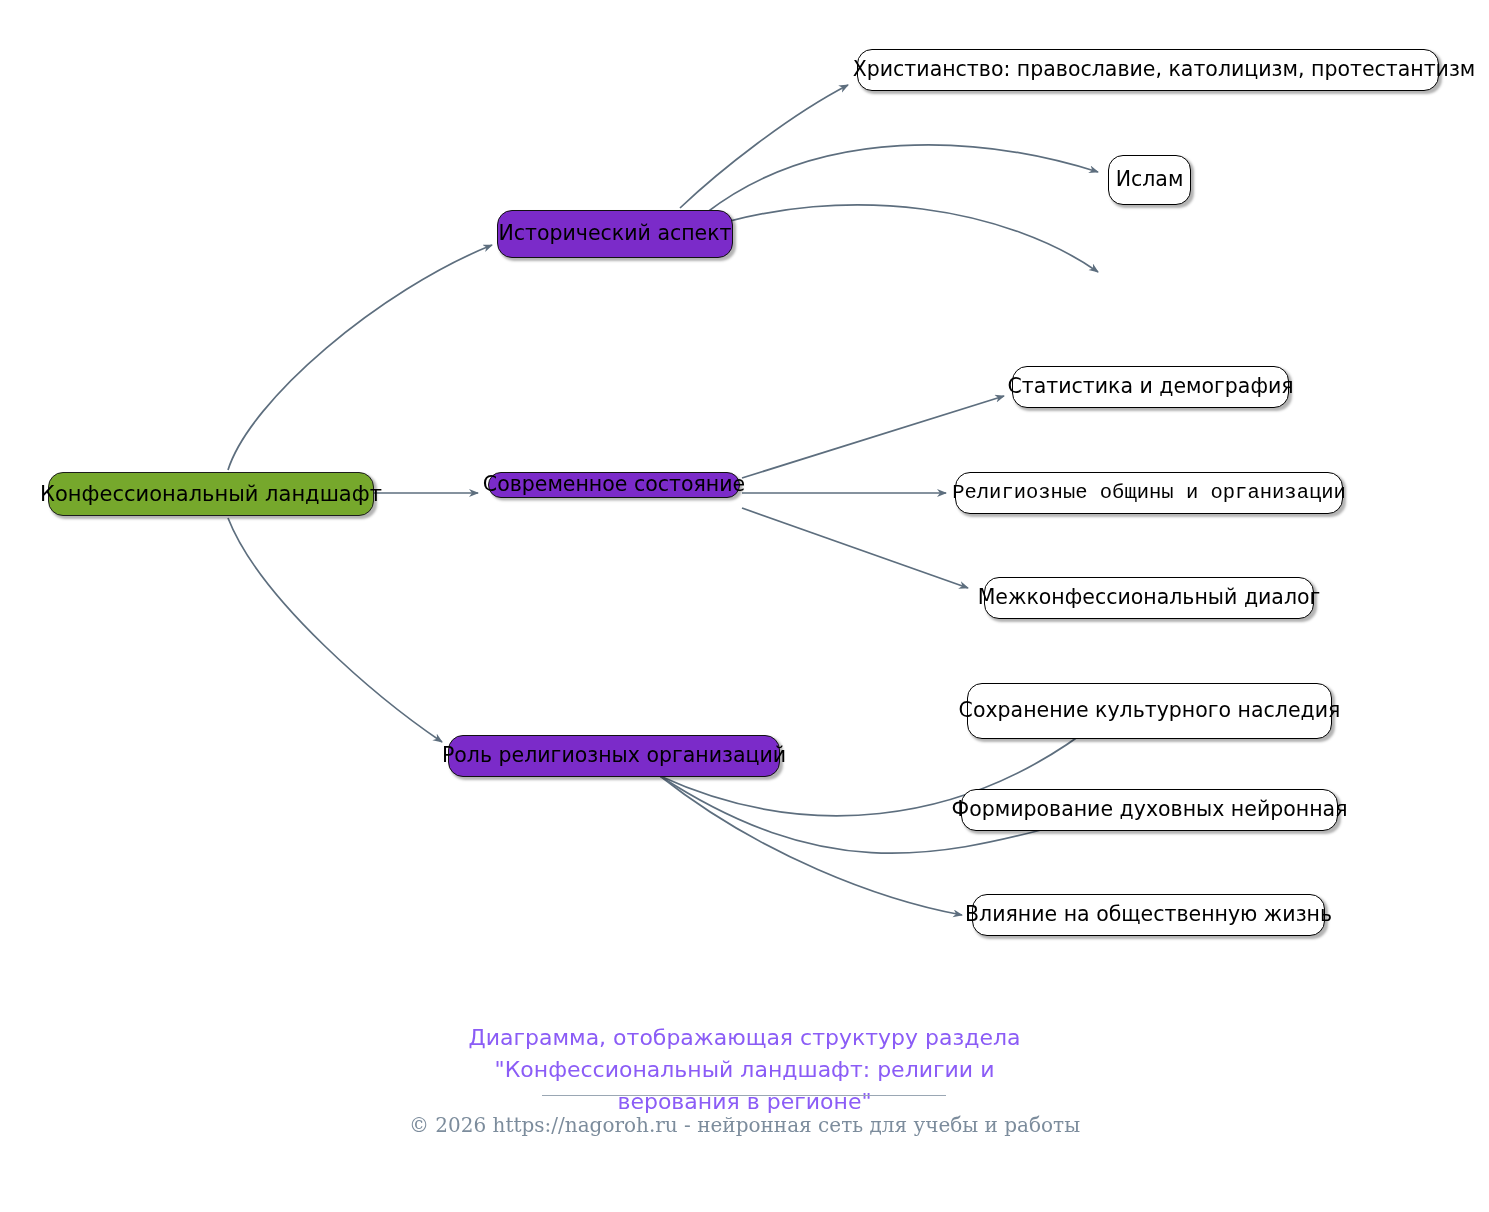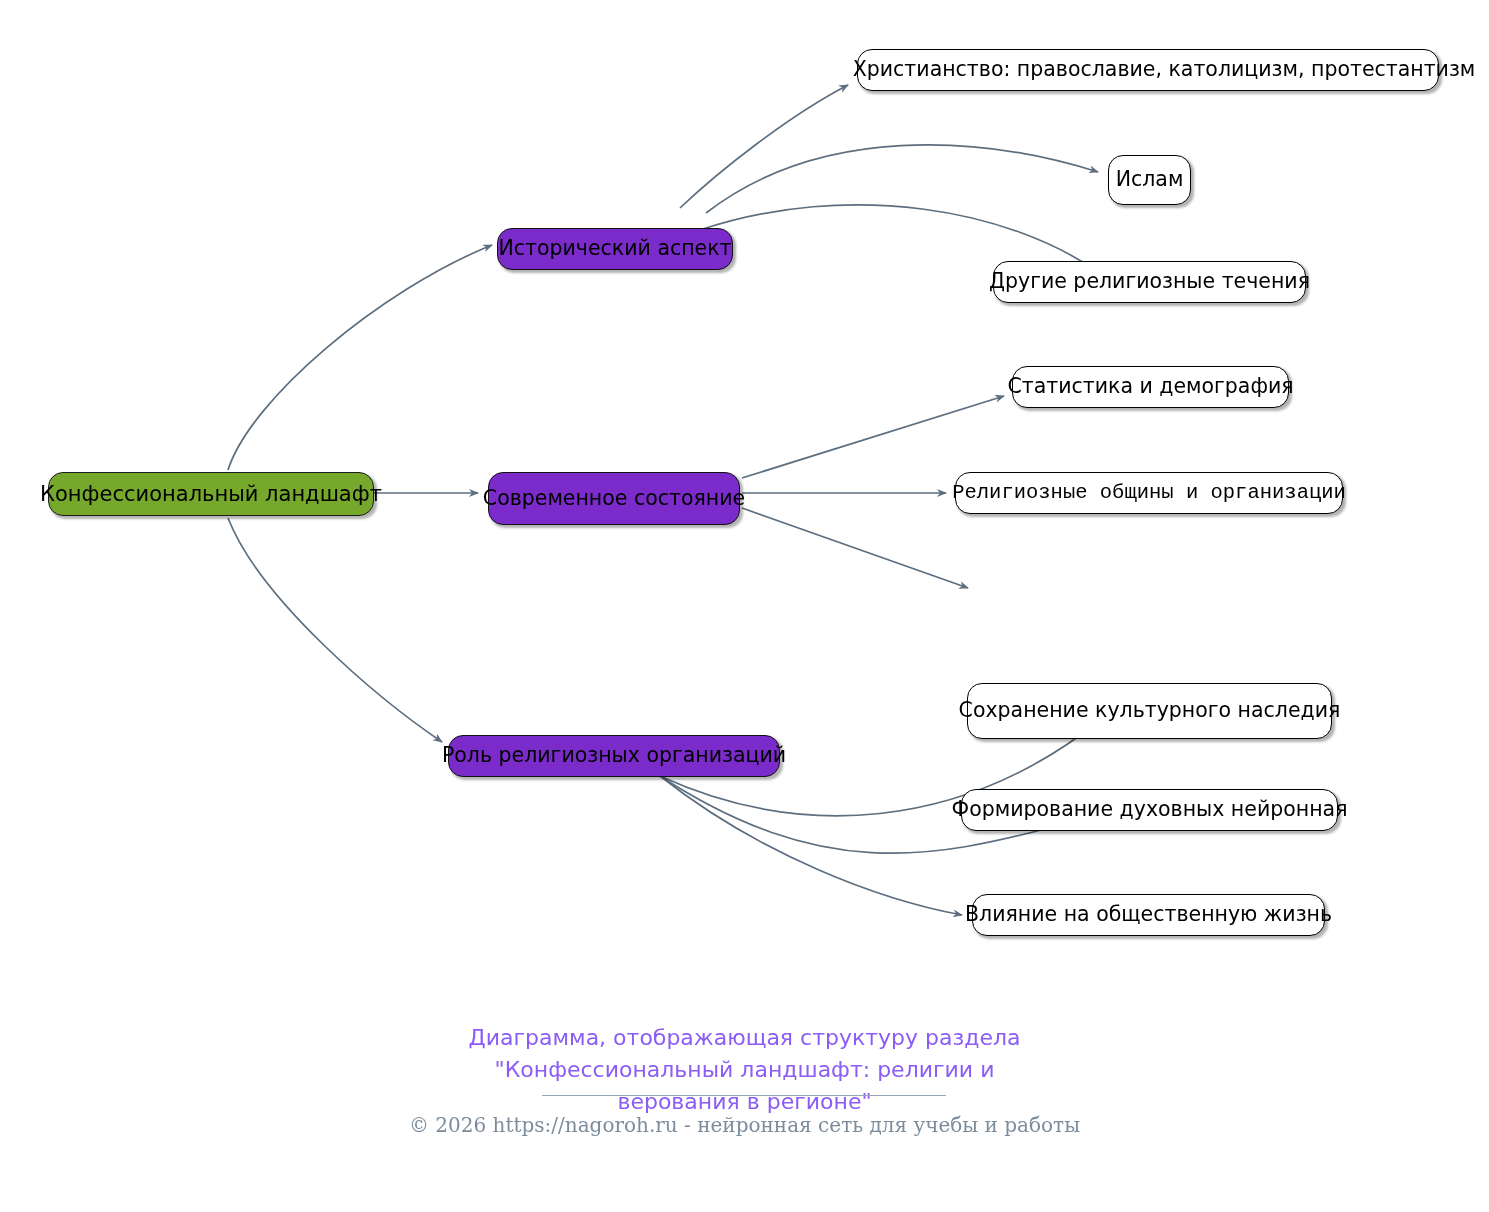--- a/index.html
+++ b/index.html
@@ -116,41 +116,41 @@
       <path d="M 660,776 C 800,840 960,830 1098,722"></path>
       <path d="M 660,776 C 820,880 930,860 1060,825"></path>
       <path d="M 660,776 C 760,855 880,900 962,915"></path>
     </g>
   </svg>
 
   <div class="node node-root" style="left:48px; top:472px; width:326px; height:44px;">
     <span>Конфессиональный ландшафт</span>
   </div>
 
-  <div class="node node-branch" style="left:497px; top:228px; width:236px; height:42px;">
+  <div class="node node-branch" style="left:497px; top:210px; width:236px; height:48px;">
     <span>Исторический аспект</span>
   </div>
   <div class="node node-leaf" style="left:857px; top:49px; width:582px; height:42px;padding-left:32px;">
     <span>Христианство: православие, католицизм, протестантизм</span>
   </div>
   <div class="node node-leaf" style="left:1108px; top:155px; width:83px; height:50px;">
     <span>Ислам</span>
   </div>
-  <div class="node node-leaf" style="left:993px; top:261px; width:313px; height:42px;">
-    <span>Другие религиозные течения</span>
-  </div>
 
-  <div class="node node-branch" style="left:488px; top:472px; width:252px; height:53px;">
+  <div class="node node-branch" style="left:488px; top:472px; width:252px; height:26px;">
     <span>Современное состояние</span>
   </div>
   <div class="node node-leaf" style="left:1012px; top:366px; width:277px; height:42px;">
     <span>Статистика и демография</span>
   </div>
   <div class="node node-leaf" style="left:955px; top:472px; width:388px; height:42px;font-family:Liberation Mono, monospace;">
     <span>Религиозные общины и организации</span>
+  </div>
+  <div class="node node-leaf" style="left:984px; top:577px; width:330px; height:42px;">
+    <span>Межконфессиональный диалог</span>
   </div>
 
   <div class="node node-branch" style="left:448px; top:735px; width:332px; height:42px;">
     <span>Роль религиозных организаций</span>
   </div>
   <div class="node node-leaf" style="left:967px; top:683px; width:365px; height:56px;">
     <span>Сохранение культурного наследия</span>
   </div>
   <div class="node node-leaf" style="left:961px; top:789px; width:377px; height:42px;">
     <span>Формирование духовных нейронная</span>

